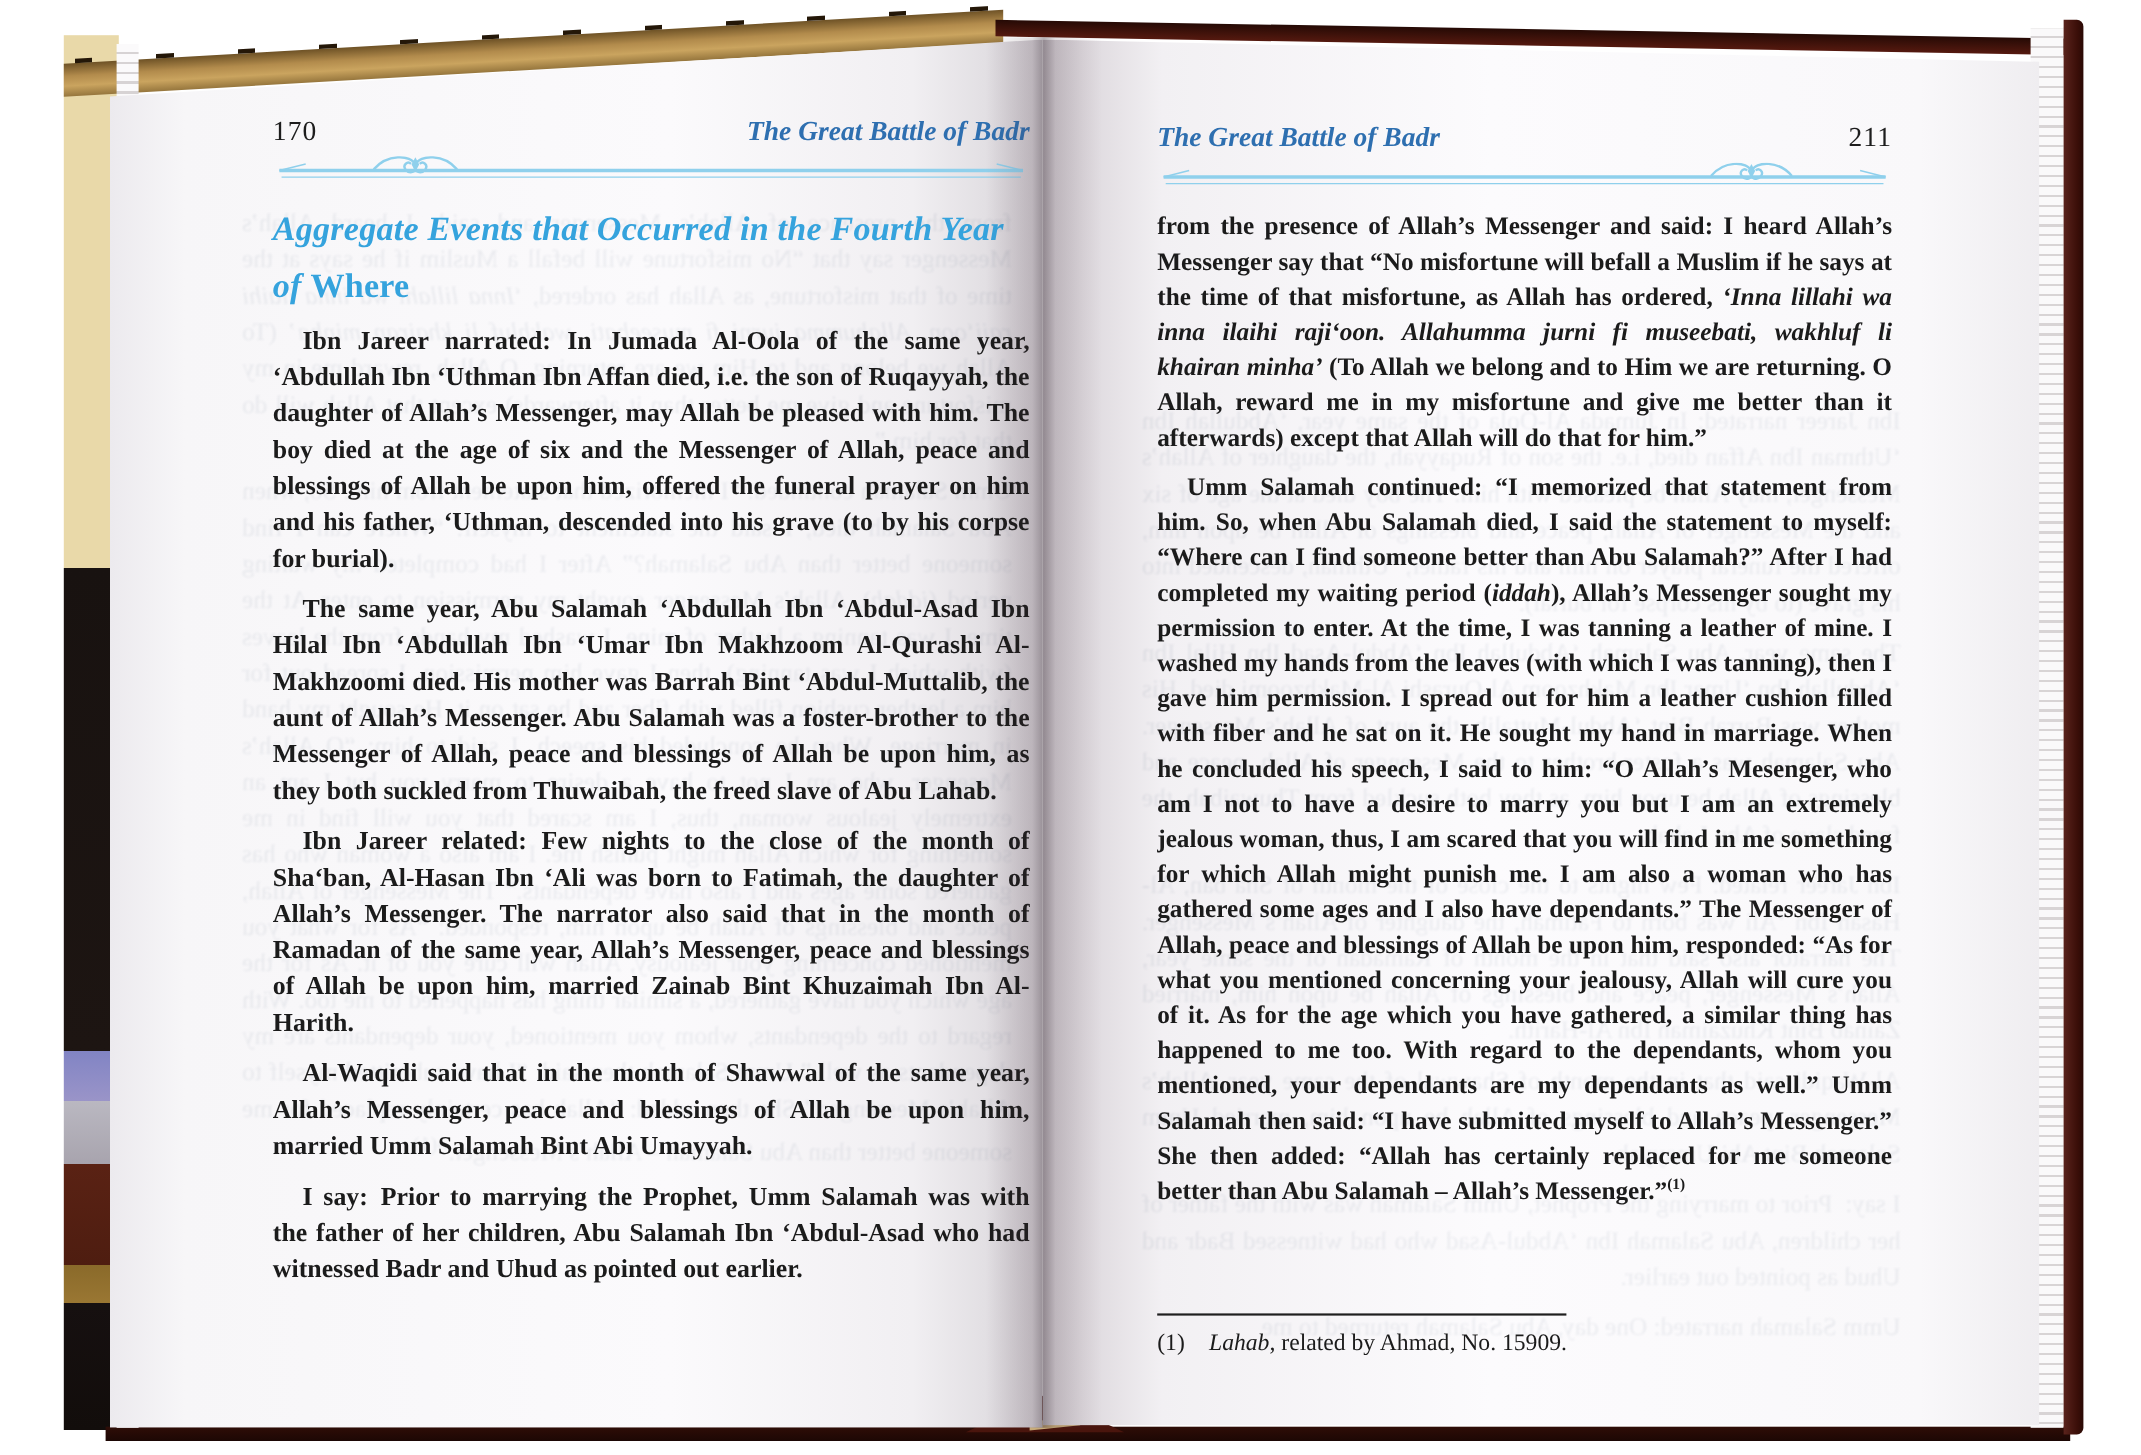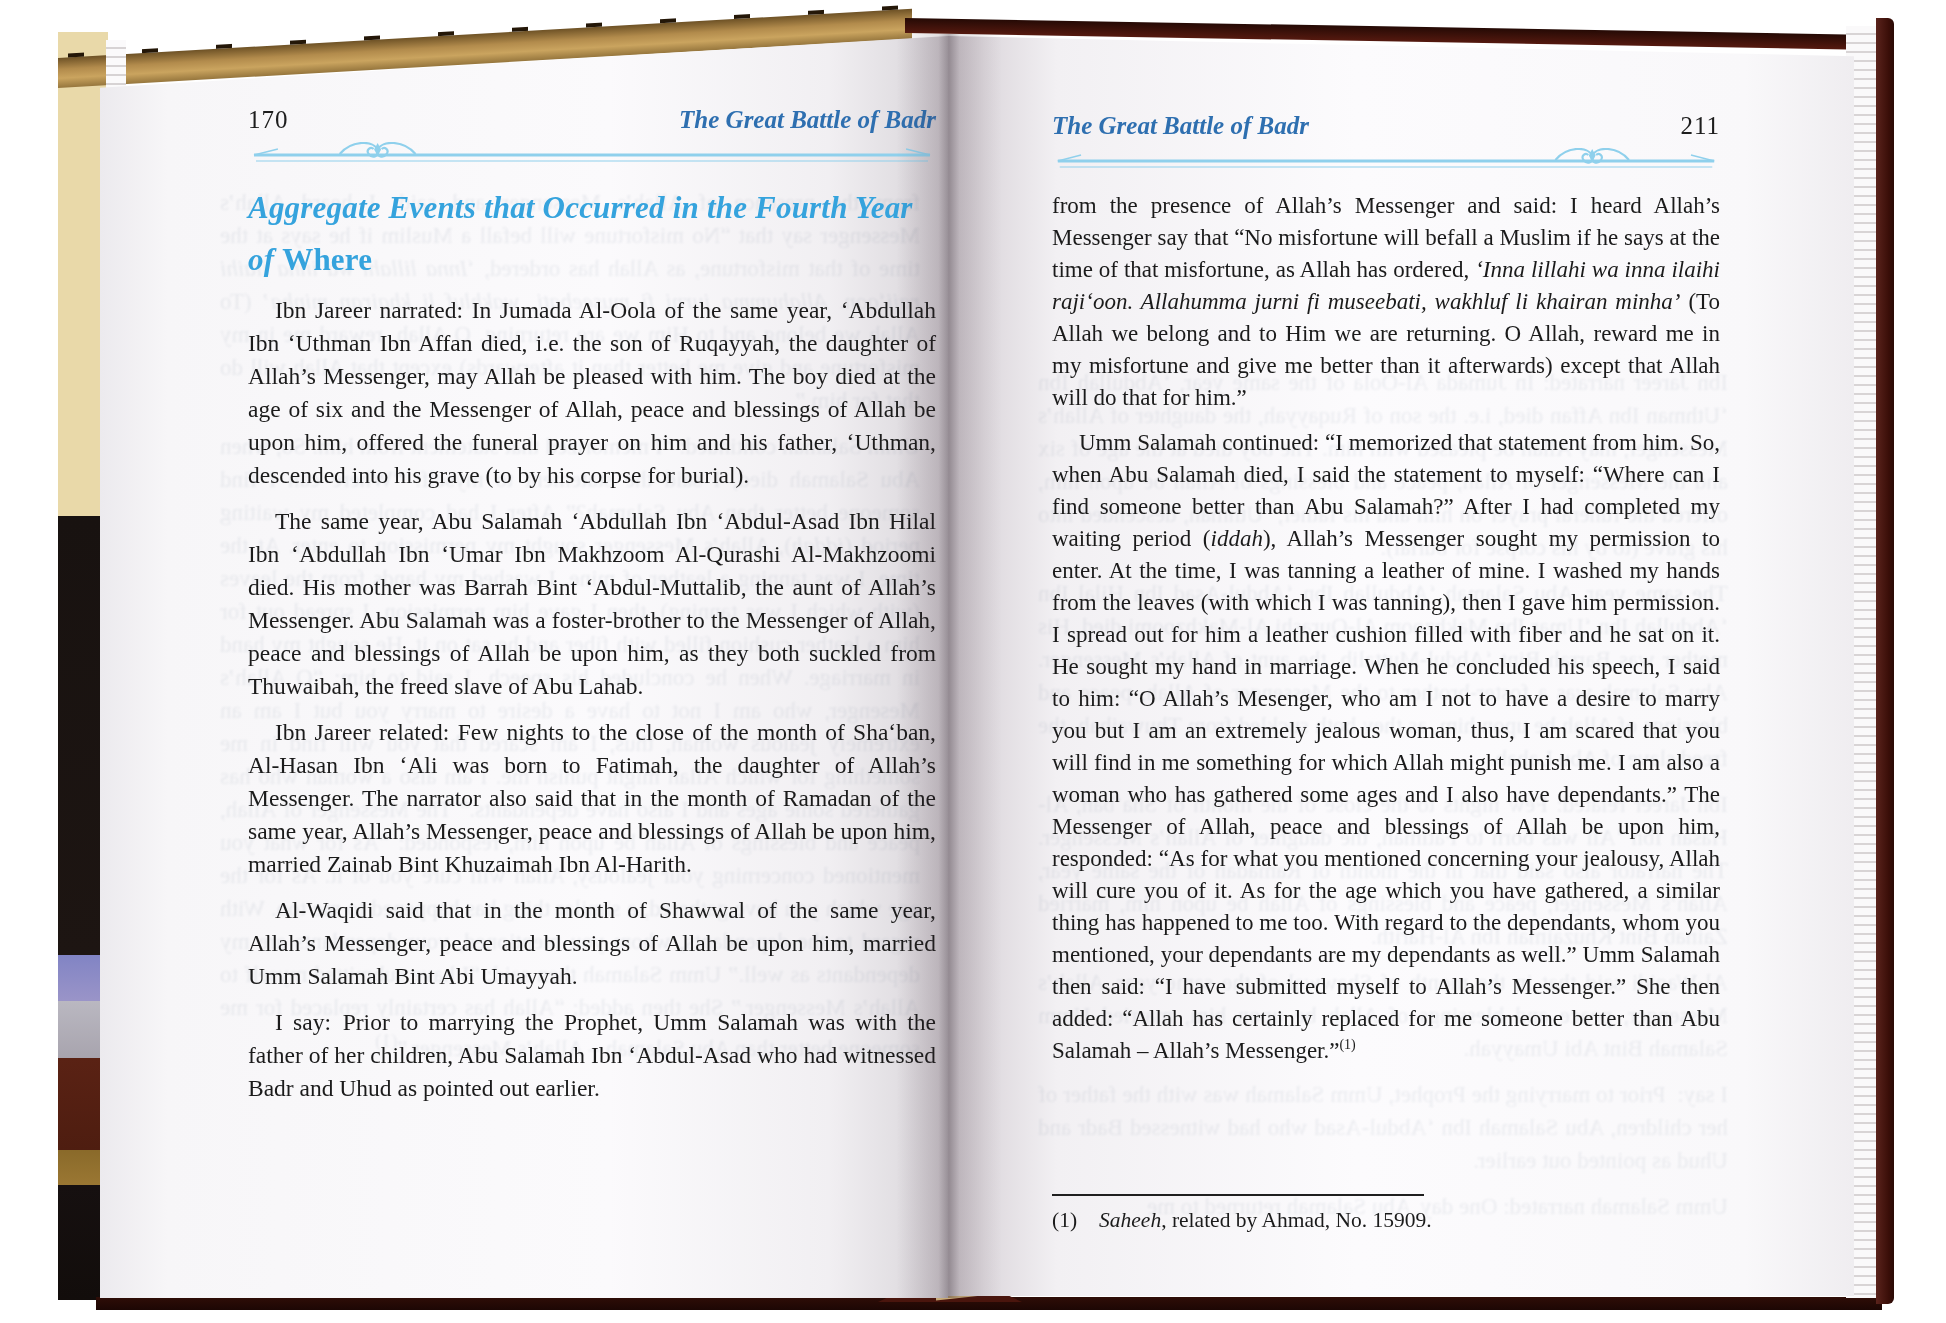--- a/index.html
+++ b/index.html
@@ -90,21 +90,21 @@
 
   .rule{display:block;width:100%;height:26px;color:var(--rule-blue,#90d2ec);margin-top:2px;}
 
   .heading{
     margin:14px 0 0 0;font-size:31px;font-weight:bold;line-height:52px;
     color:var(--heading-blue,#35a3dd);letter-spacing:.2px;
   }
   .heading em{font-style:italic;}
   .heading b{font-style:normal;}
 
-  .body{margin-top:8px;}
+  .body{margin-top:8px;font-weight:bold;}
   .body p{
     margin:0 0 13px 0;text-align:justify;text-indent:27px;
     font-size:23.5px;line-height:33px;color:#1b1b1b;
   }
   .page-right .body{margin-top:16px;}
   .page-right .body p{font-size:23px;line-height:32px;}
   .body i{font-style:italic;}
   .body sup{font-size:14px;line-height:0;vertical-align:9px;}
 
   
@@ -197,18 +197,18 @@
           <path d="M38 1 l3.5 6.5 -3.5 6.5 -3.5 -6.5 z" fill="currentColor" stroke="none"></path>
         </g>
       </svg>
       <div class="body" id="body-right">
           <p style="text-indent: 0px;"><span>from the presence of Allah’s Messenger and said: I heard Allah’s Messenger say that “No misfortune will befall a Muslim if he says at the time of that misfortune, as Allah has ordered, </span><i>‘Inna lillahi wa inna ilaihi raji‘oon. Allahumma jurni fi museebati, wakhluf li khairan minha’</i><span> (To Allah we belong and to Him we are returning. O Allah, reward me in my misfortune and give me better than it afterwards) except that Allah will do that for him.”</span></p>
           <p><span>Umm Salamah continued: “I memorized that statement from him. So, when Abu Salamah died, I said the statement to myself: “Where can I find someone better than Abu Salamah?” After I had completed my waiting period (</span><i>iddah</i><span>), Allah’s Messenger sought my permission to enter. At the time, I was tanning a leather of mine. I washed my hands from the leaves (with which I was tanning), then I gave him permission. I spread out for him a leather cushion filled with fiber and he sat on it. He sought my hand in marriage. When he concluded his speech, I said to him: “O Allah’s Mesenger, who am I not to have a desire to marry you but I am an extremely jealous woman, thus, I am scared that you will find in me something for which Allah might punish me. I am also a woman who has gathered some ages and I also have dependants.” The Messenger of Allah, peace and blessings of Allah be upon him, responded: “As for what you mentioned concerning your jealousy, Allah will cure you of it. As for the age which you have gathered, a similar thing has happened to me too. With regard to the dependants, whom you mentioned, your dependants are my dependants as well.” Umm Salamah then said: “I have submitted myself to Allah’s Messenger.” She then added: “Allah has certainly replaced for me someone better than Abu Salamah – Allah’s Messenger.”</span><sup>(1)</sup></p>
         </div>
     </div>
     <footer class="footnote">
       <div class="fn-rule"></div>
-      <p class="fn-text"><span class="fn-marker">(1)</span><i>Saheeh</i><span>, related by Ahmad, No. 15909.</span></p>
+      <p class="fn-text"><span class="fn-marker">(1)</span><i>Lahab</i><span>, related by Ahmad, No. 15909.</span></p>
     </footer>
   </section>
 
   <div class="gutter"></div>
 </div>
 
 </body></html>

